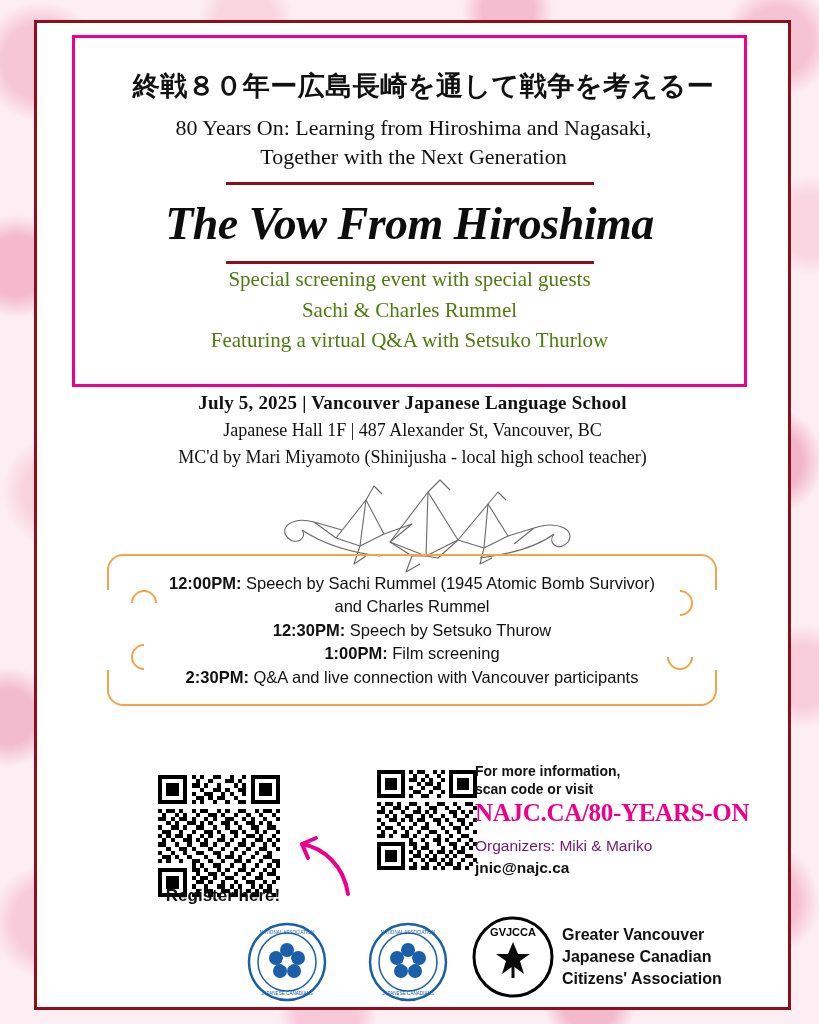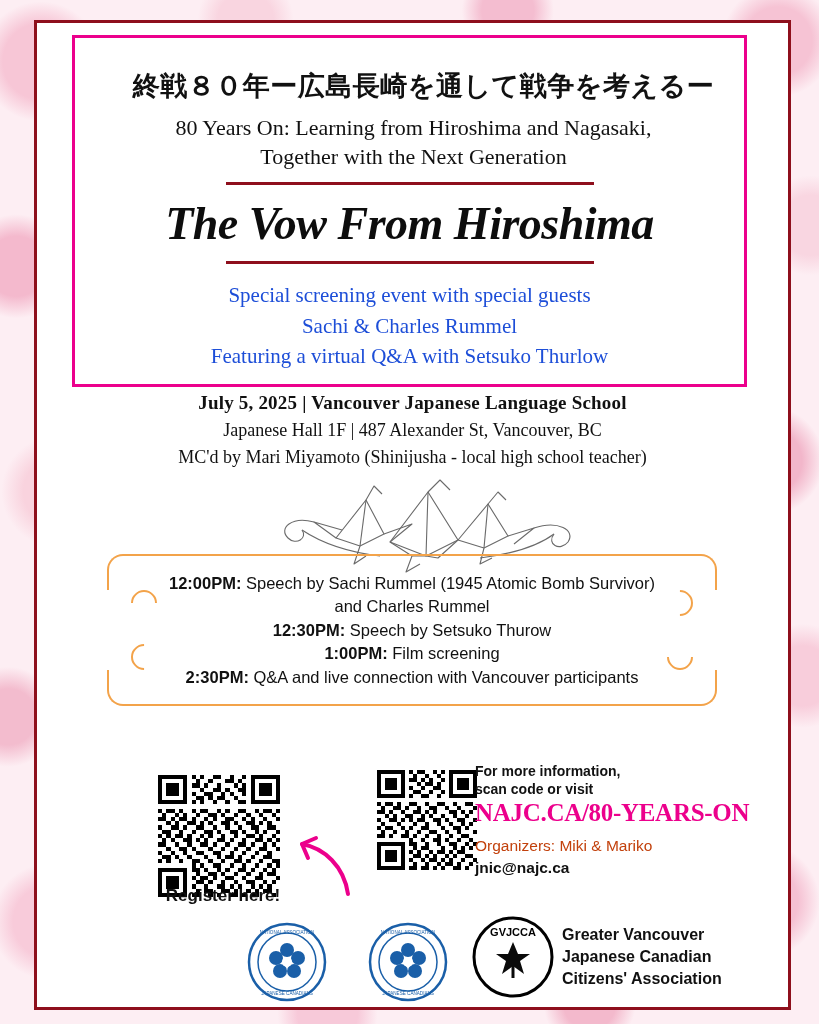--- a/index.html
+++ b/index.html
@@ -100,23 +100,23 @@
     font-weight: 700;
     font-size: 46px;
     color: #0d0d0d;
     margin: 12px 0 10px;
     letter-spacing: -0.5px;
     text-align: center;
   }
   .guests {
     font-family: "Liberation Serif", serif;
     font-size: 21px;
-    color: #1d4ed8;
+    color: #4d7c0f;
     line-height: 1.46;
-    margin-top: 16px;
+    margin-top: 0;
   }
 
   
   .venue {
     position: absolute;
     left: 0;
     top: 372px;
     width: 757px;
     text-align: center;
     font-family: "Liberation Serif", serif;
@@ -221,21 +221,21 @@
   }
   .info .url {
     font-family: "Liberation Serif", serif;
     font-weight: 700;
     font-size: 25px;
     color: #ec008c;
     letter-spacing: -0.3px;
   }
   .info .org {
     font-size: 15.5px;
-    color: #c2410c;
+    color: #701a75;
     margin-top: 10px;
   }
   .info .email {
     font-size: 15.5px;
     font-weight: 700;
     color: #111;
     margin-top: 4px;
   }
 
   

